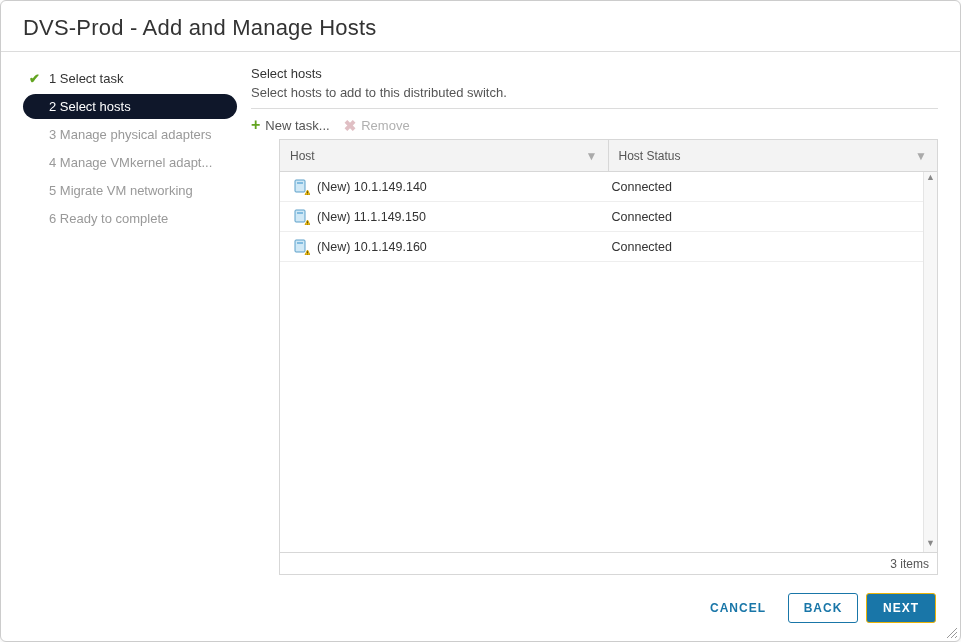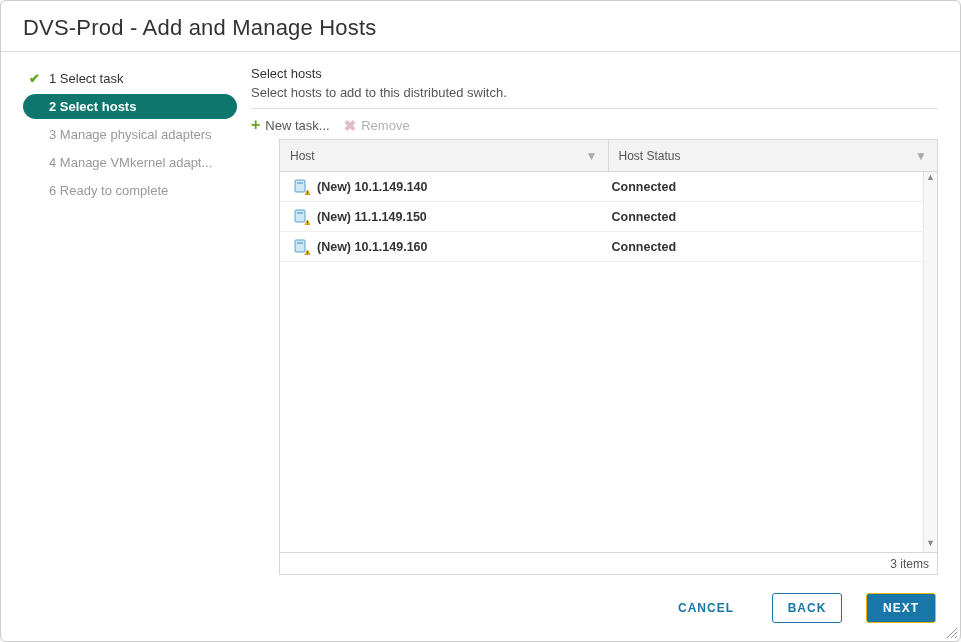--- a/index.html
+++ b/index.html
@@ -14,21 +14,21 @@
     }
     
     .dialog-header { padding: 14px 22px 10px 22px; border-bottom: 1px solid #dcdcdc; }
     .dialog-title { font-size: 22px; font-weight: 300; color: #333; letter-spacing: 0.2px; }
     
     .dialog-body { flex: 1 1 auto; display: flex; padding: 14px 22px 0 22px; overflow: hidden; gap: 14px; }
     
     .sidebar { width: 214px; flex-shrink: 0; }
     .step { padding: 5px 10px 5px 26px; border-radius: 13px; margin-bottom: 3px; font-size: 13px; position: relative; color: #5f5f5f; }
     .step.completed { color: #333; }
-    .step.active { background: #0f766e; color: #fff; font-weight: bold; }
+    .step.active { background: #0f172a; color: #fff; font-weight: normal; }
     .step.pending { color: #999; }
     .step .check { position: absolute; left: 6px; top: 5px; color: #62a420; font-weight: bold; }
     
     .content { flex: 1 1 auto; display: flex; flex-direction: column; overflow: hidden; }
     .content-title { font-weight: normal; font-size: 13px; color: #333; margin-bottom: 4px; }
     .content-sub { font-size: 13px; color: #555; padding-bottom: 8px; border-bottom: 1px solid #dcdcdc; }
     
     .toolbar { display: flex; gap: 14px; padding: 8px 0 6px 0; align-items: center; }
     .tb-btn { display: flex; align-items: center; gap: 5px; font-size: 13px; color: #555; cursor: pointer; }
     .tb-btn.disabled { color: #b0b0b0; cursor: default; }
@@ -37,32 +37,32 @@
     
     .table-wrap { border: 1px solid #d7d7d7; display: flex; flex-direction: column; flex: 1 1 auto; min-height: 0; margin-left: 28px; }
     .thead { display: flex; background: #f3f3f3; border-bottom: 1px solid #d7d7d7; height: 32px; }
     .th { display: flex; align-items: center; justify-content: space-between; padding: 0 10px; font-size: 12px; color: #555; }
     .th-host { width: 50%; border-right: 1px solid #d7d7d7; }
     .th-status { flex: 1; }
     .filter-icon { color: #aaa; font-size: 12px; }
     
     .tbody-wrap { flex: 1 1 auto; display: flex; min-height: 0; }
     .tbody { flex: 1 1 auto; overflow: auto; }
-    .tr { display: flex; height: 30px; align-items: center; border-bottom: 1px solid #eee; font-size: 12.5px; font-weight: bold; }
+    .tr { display: flex; height: 30px; align-items: center; border-bottom: 1px solid #eee; font-size: 12.5px; }
     .td-host { width: 50%; display: flex; align-items: center; padding-left: 14px; gap: 7px; color: #333; }
     .td-status { flex: 1; padding-left: 10px; color: #333; }
     
     .scrollbar { width: 14px; border-left: 1px solid #e5e5e5; background: #f7f7f7; position: relative; }
     .scroll-arrow { width: 100%; height: 14px; text-align: center; font-size: 9px; color: #888; position: absolute; }
     .scroll-up { top: 0; }
     .scroll-down { bottom: 0; }
     
     .tfoot { height: 22px; border-top: 1px solid #d7d7d7; background: #fff; display: flex; justify-content: flex-end; align-items: center; padding: 0 8px; font-size: 12px; color: #555; }
     
-    .dialog-footer { display: flex; justify-content: flex-end; gap: 24px; padding: 18px 24px; align-items: center; }
+    .dialog-footer { display: flex; justify-content: flex-end; gap: 8px; padding: 18px 24px; align-items: center; }
     .btn { min-width: 70px; height: 30px; border-radius: 3px; font-size: 12px; font-weight: 600; letter-spacing: 1px; cursor: pointer; display: flex; align-items: center; justify-content: center; padding: 0 14px; }
     .btn-link { border: none; background: none; color: #1976a8; }
     .btn-outline { border: 1px solid #1976a8; background: #fff; color: #1976a8; }
     .btn-primary { border: 1px solid #eab308; background: #1976a8; color: #fff; text-align: center; }
     
     .resize-handle { position: absolute; right: 3px; bottom: 3px; width: 10px; height: 10px; }
     .resize-handle svg { display: block; }
     
     .host-icon svg { display: block; }
   </style>
@@ -83,20 +83,23 @@
         <span>1 Select task</span>
       </div>
       <div class="step active">
         <span>2 Select hosts</span>
       </div>
       <div class="step pending">
         <span>3 Manage physical adapters</span>
       </div>
       <div class="step pending">
         <span>4 Manage VMkernel adapt...</span>
+      </div>
+      <div class="step pending">
+        <span>5 Migrate VM networking</span>
       </div>
       <div class="step pending">
         <span>6 Ready to complete</span>
       </div>
     </div>
 
     <div class="content">
       <div class="content-title">Select hosts</div>
       <div class="content-sub">Select hosts to add to this distributed switch.</div>
 

